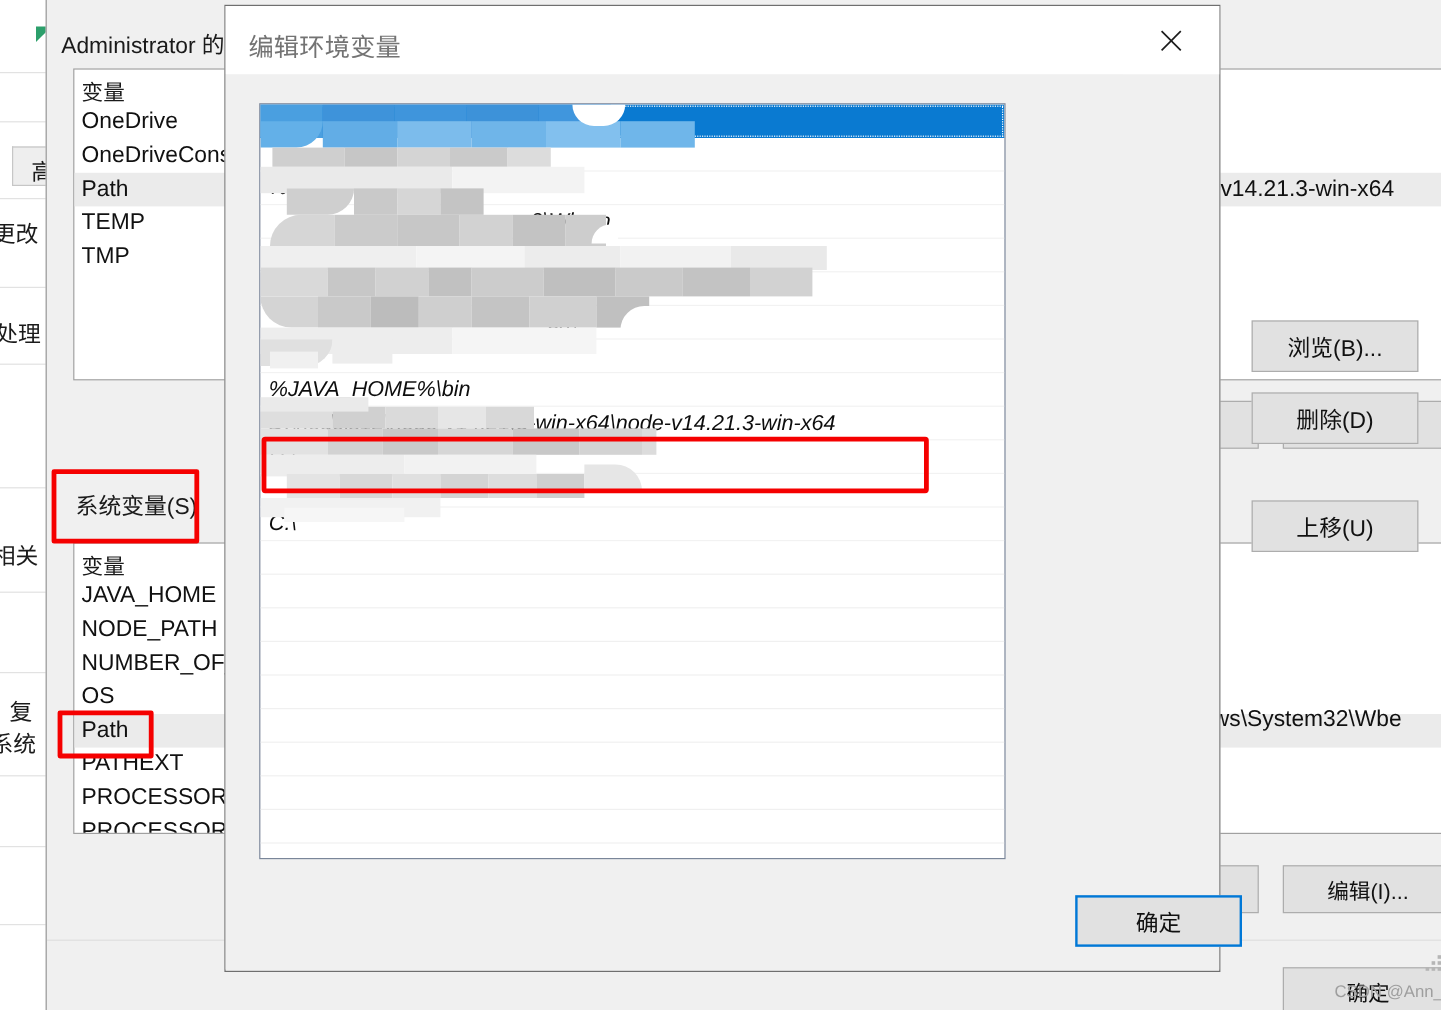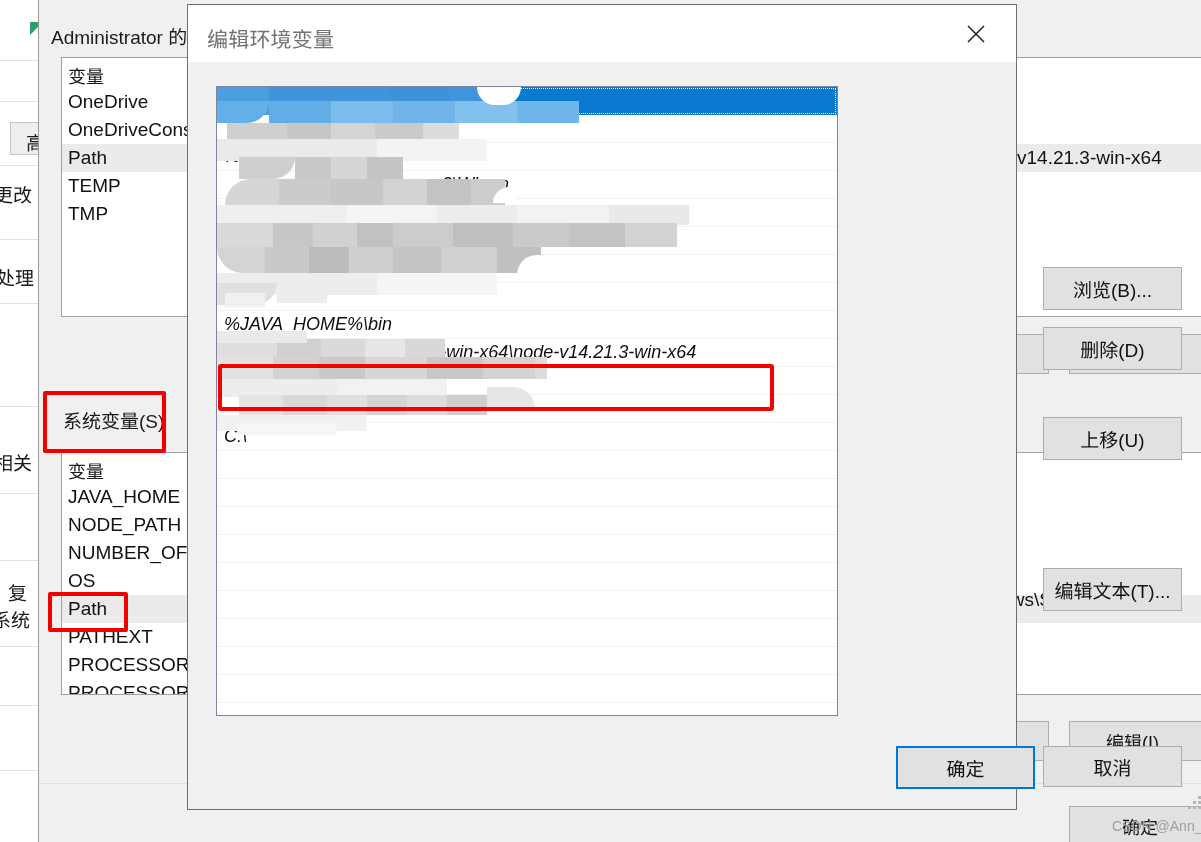--- a/index.html
+++ b/index.html
@@ -373,29 +373,23 @@
 
   <div class="sbtn" style="top:262px">
       <span>浏览(B)...</span>
     </div>
   <div class="sbtn" style="top:412px">
       <span>上移(U)</span>
     </div>
   <div class="sbtn" style="top:322px">
       <span>删除(D)</span>
     </div>
-  <div class="sbtn" style="top:563px;width:137px">
-      <span>编辑文本(T)...</span>
-    </div>
 
   <div class="abs" id="btn-ok">
       <span>确定</span>
-    </div>
-  <div class="abs" id="btn-cancel">
-      <span>取消</span>
     </div>
 
   <div class="abs" id="resize-grip">
     <i style="left:10px;top:0"></i>
     <i style="left:5px;top:5px"></i>
       <i style="left:10px;top:5px"></i>
     <i style="left:0;top:10px"></i>
       <i style="left:5px;top:10px"></i>
       <i style="left:10px;top:10px"></i>
   </div>

